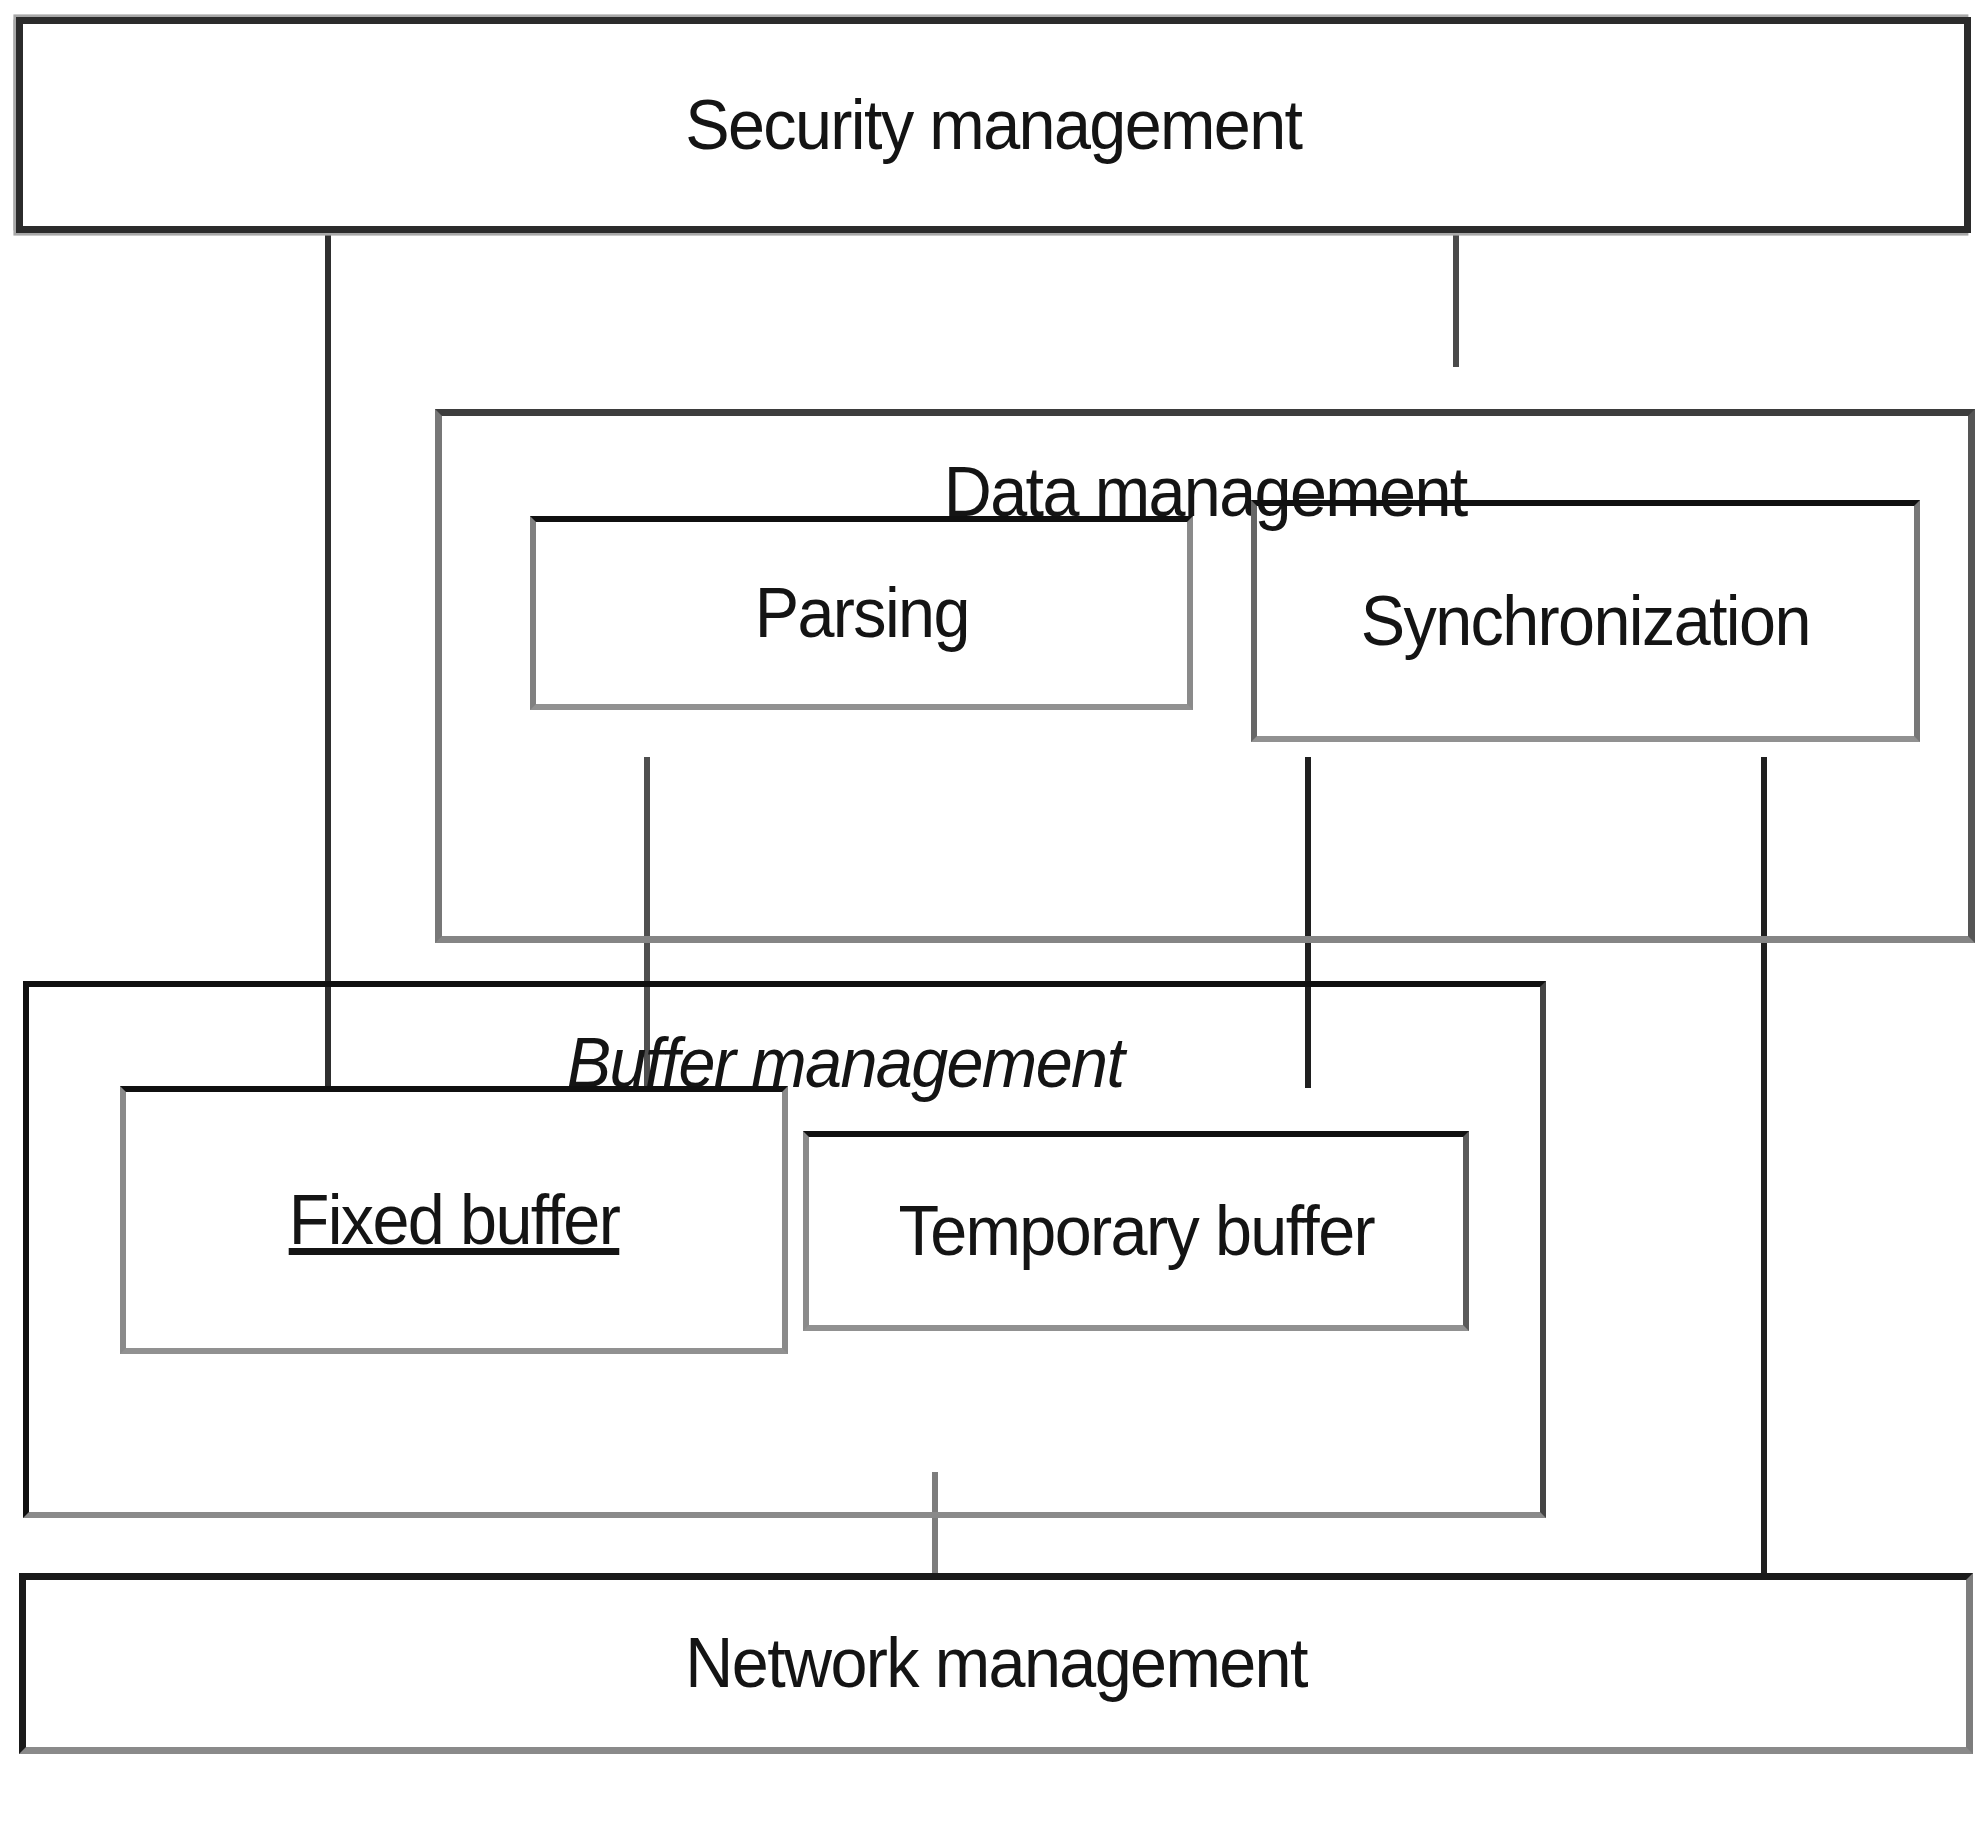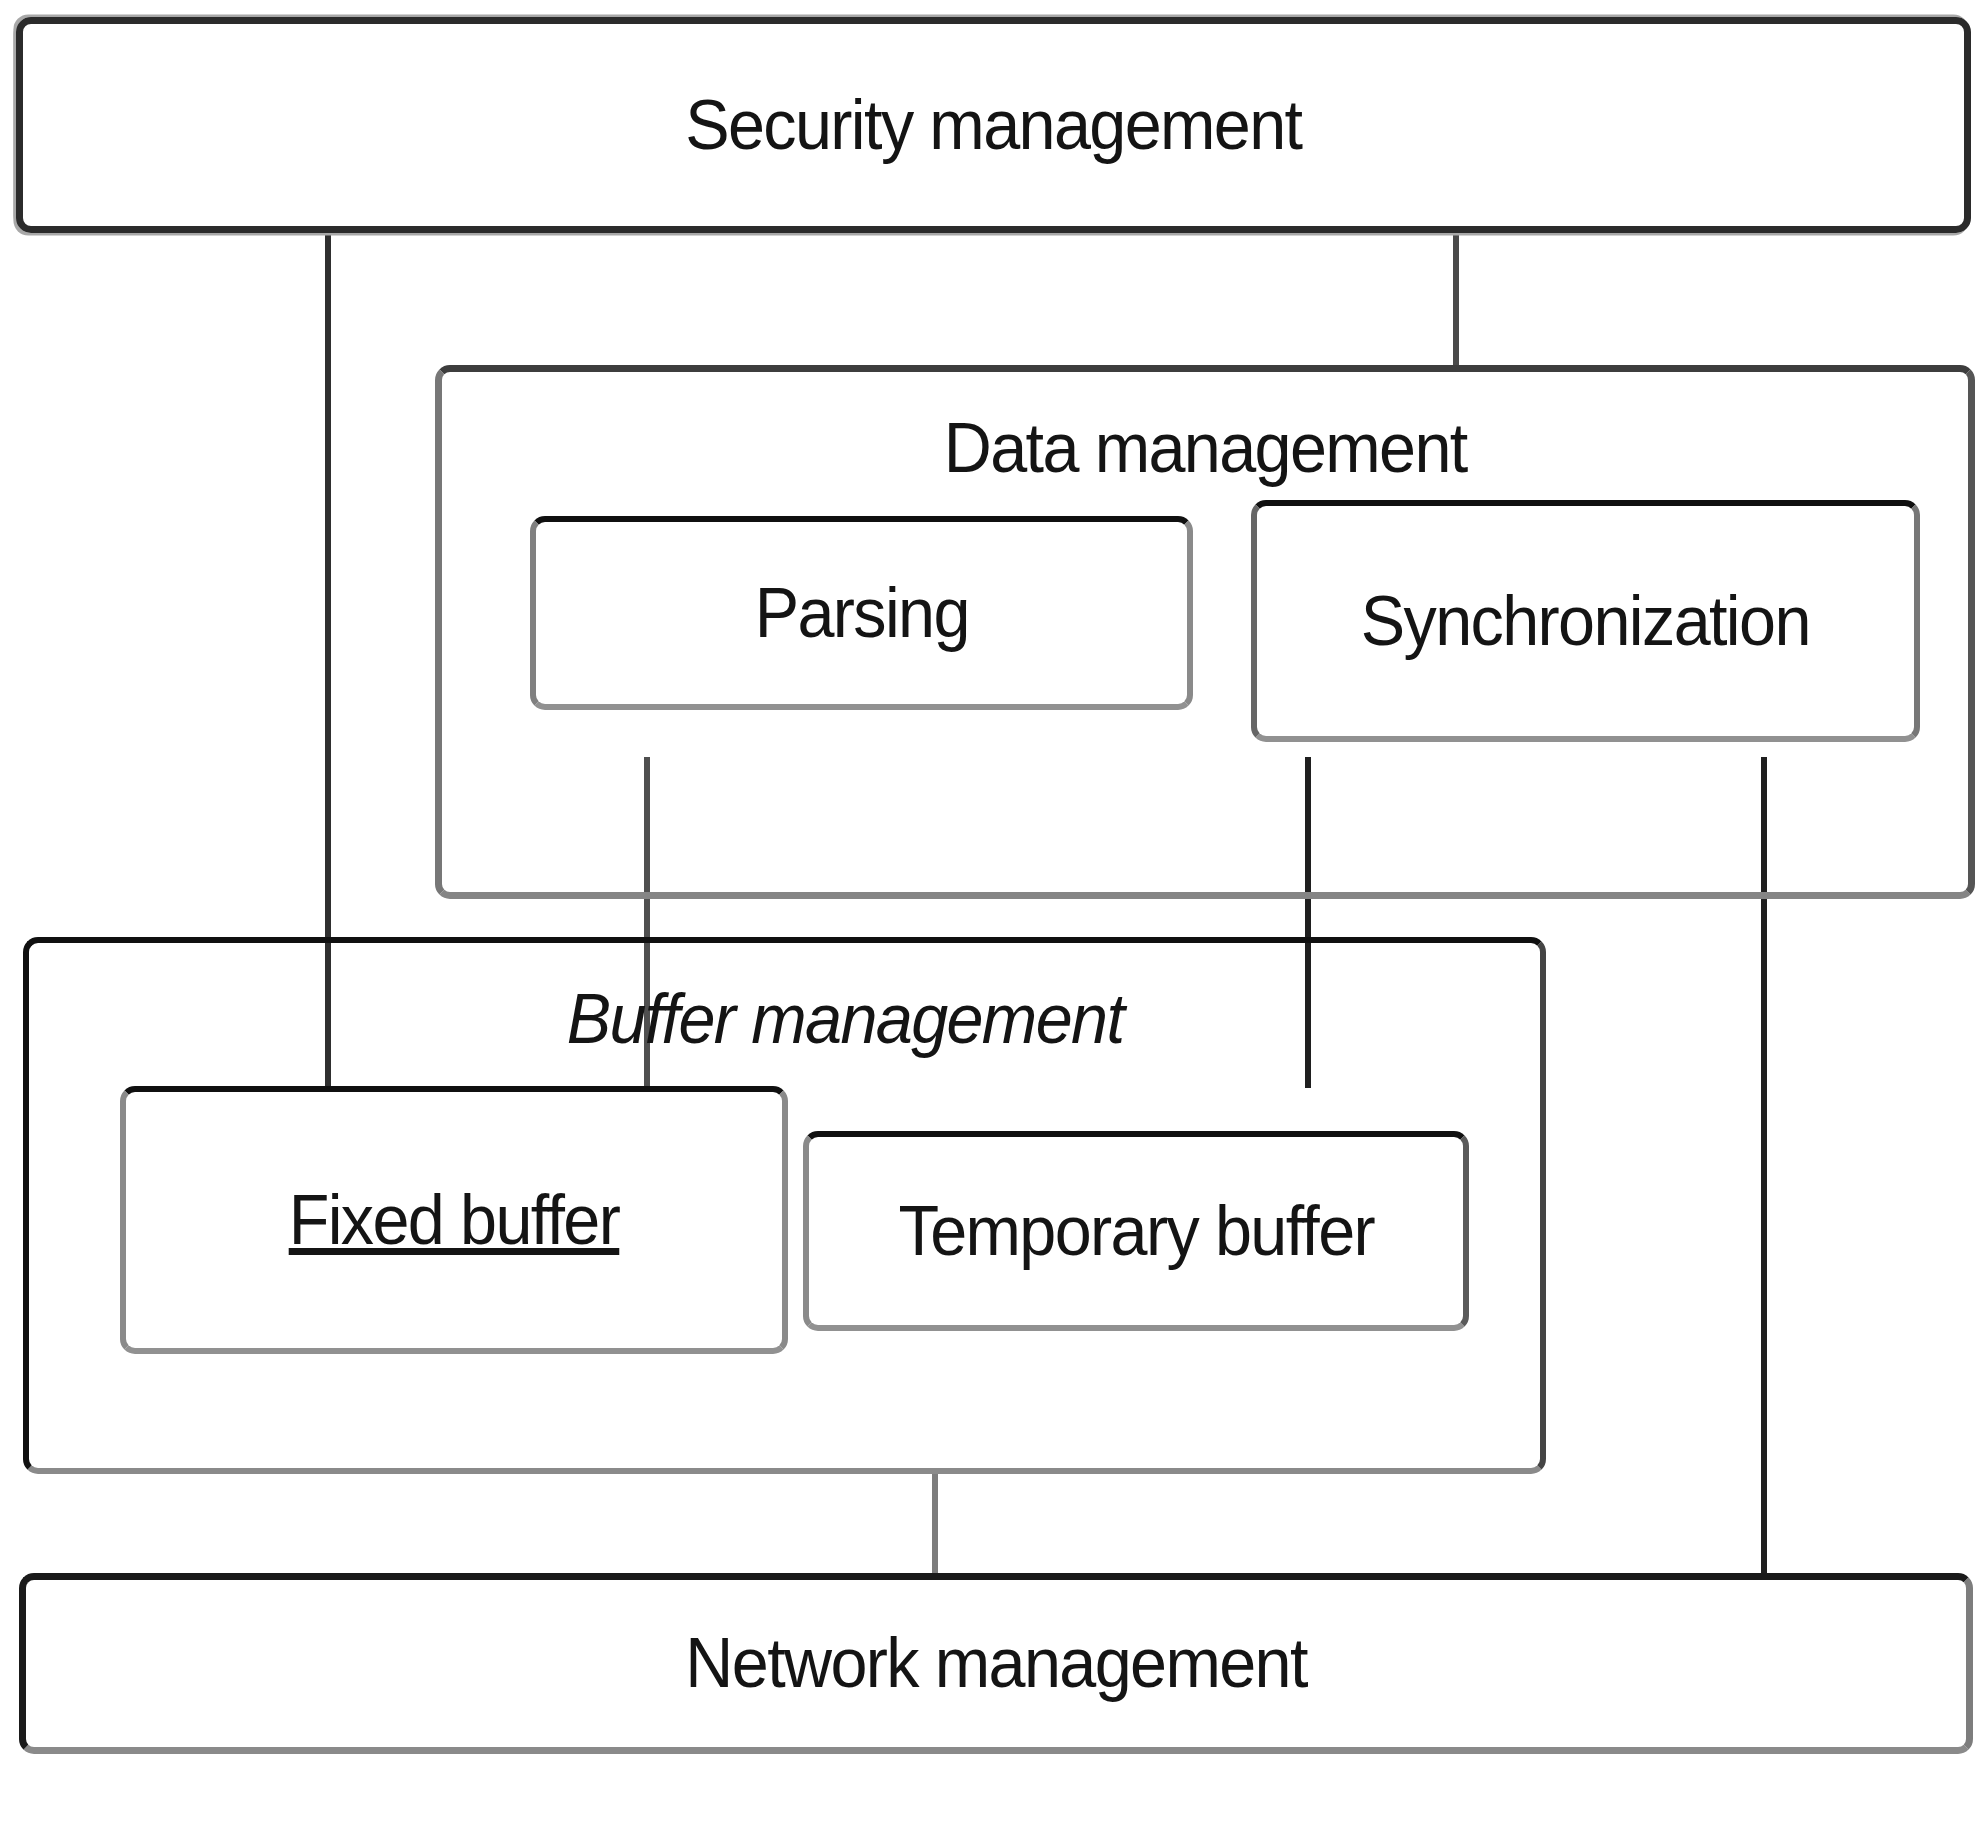--- a/index.html
+++ b/index.html
@@ -21,30 +21,29 @@
   #c-syn-net   { left: 1761px; top: 757px;  height: 818px; background: #1f1f1f; }
   #c-buf-net   { left: 932px; top: 1472px; height: 103px; background: #7d7d7d; }
   
   .node {
     position: absolute;
     box-sizing: border-box;
     display: flex;
     align-items: center;
     justify-content: center;
     background: transparent;
-    border-radius: 15px;
   }
   .node .lbl {
     font-size: 70px;
     letter-spacing: -1.7px;
     white-space: nowrap;
     transform: scaleX(0.95);
     line-height: 1.1;
   }
-  .node.top-label { align-items: flex-start; padding-top: 38px; }
+  .node.top-label { align-items: flex-start; padding-top: 38px; margin-top: 44px; }
 
   #n-security { left: 15.6px;  top: 17.4px;   width: 1955px; height: 216px;
     border: 7px solid #2b2b2b; box-shadow: -2.6px -2.6px 0 #a8a8a8, -2.6px 2.6px 0 #a8a8a8; }
   #n-data { left: 435px; top: 365px;  width: 1540px; height: 534px;
     border: 7px solid;
     border-color: #3d3d3d #555555 #858585 #777777; }
   #n-parsing { left: 530px; top: 516px;  width: 663px;  height: 194px;
     border: 6px solid;
     border-color: #101010 #8a8a8a #919191 #808080; }
   #n-sync { left: 1215px; top: 500px; width: 669px;  height: 242px;

